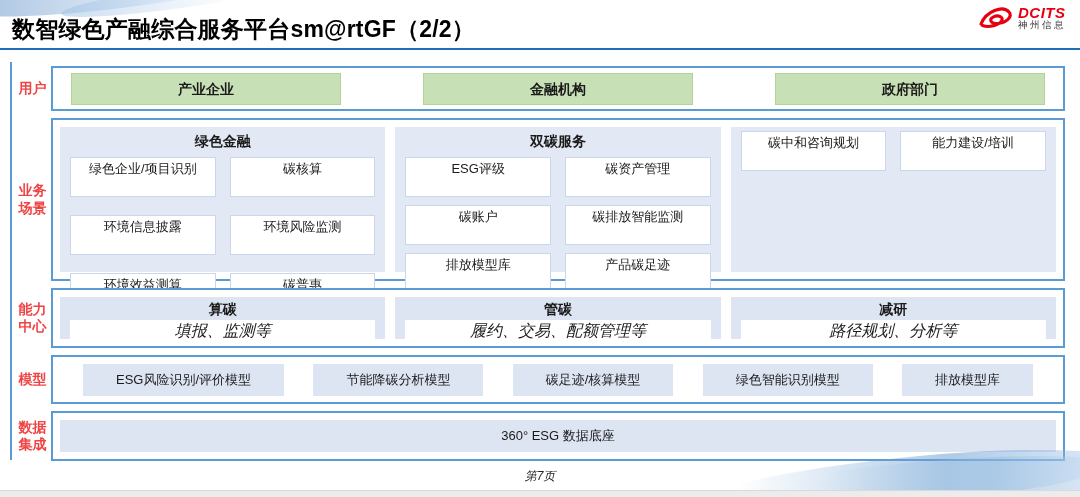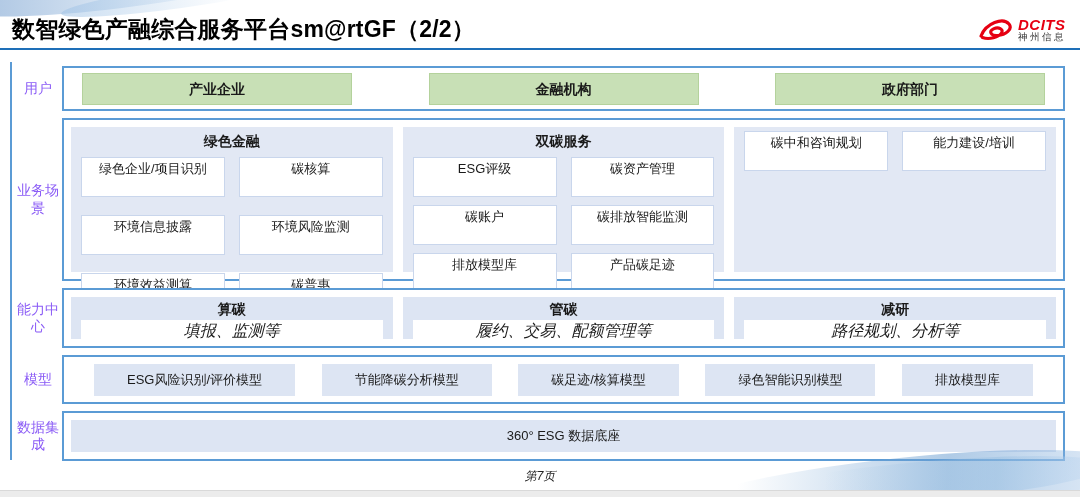--- a/index.html
+++ b/index.html
@@ -14,33 +14,33 @@
       background:linear-gradient(95deg, rgba(160,195,230,.55), transparent 75%); transform:rotate(-8deg); }
   .deco-bottom { position:absolute; right:0; bottom:7px; width:360px; height:40px; overflow:hidden; pointer-events:none; }
   .deco-bottom::before { content:""; position:absolute; right:-50px; bottom:-30px; width:460px; height:62px; border-radius:50%;
       background:linear-gradient(100deg, transparent 15%, rgba(110,160,210,.55) 60%, rgba(170,200,235,.3)); transform:rotate(-6deg); }
   .deco-bottom::after { content:""; position:absolute; right:-30px; bottom:-12px; width:380px; height:40px; border-radius:50%;
       background:linear-gradient(100deg, transparent 25%, rgba(150,190,225,.45) 70%, rgba(200,220,245,.35)); transform:rotate(-5deg); }
 
   
   .header { position:relative; height:50px; border-bottom:2px solid #1E6FB8; }
   .title { position:absolute; left:12px; top:14px; font-size:23px; font-weight:bold; color:#000; letter-spacing:0.2px; }
-  .logo { position:absolute; right:14px; top:16px; display:flex; align-items:center; gap:4px; }
+  .logo { position:absolute; right:14px; top:4px; display:flex; align-items:center; gap:4px; }
   .logo-text { display:flex; flex-direction:column; line-height:1.05; }
   .logo-brand { color:#E60012; font-weight:bold; font-style:italic; font-size:15px; letter-spacing:.5px; }
   .logo-company { font-size:9.5px; color:#333; letter-spacing:2.5px; }
 
   
   .leftline { position:absolute; left:10px; top:62px; width:2px; height:398px; background:#5B9BD5; }
 
   
   .content { position:absolute; top:66px; left:0; right:15px; }
   .row { display:flex; margin-bottom:7px; }
-  .row-label { width:62px; padding-left:14px; display:flex; align-items:center; justify-content:center;
-      font-weight:normal; font-size:14px; line-height:1.25; text-align:center; color:#8b5cf6; }
+  .row-label { width:51px; padding-left:14px; display:flex; align-items:center; justify-content:center;
+      font-weight:bold; font-size:14px; line-height:1.25; text-align:center; color:#ef4444; }
   .row-box { flex:1; border:2px solid #5B9BD5; background:#fff; }
 
   
   .users-box { height:45px; display:flex; align-items:center; justify-content:space-between; padding:0 18px; }
   .green-box { width:270px; height:32px; line-height:30px; text-align:center; font-weight:bold; font-size:14px;
       background:#C8E0B6; border:1px solid #b4d29c; }
 
   
   .scenarios-box { height:163px; display:flex; gap:10px; padding:7px; }
   .scol { flex:1; background:#E2E8F4; padding:4px 10px 8px; }

